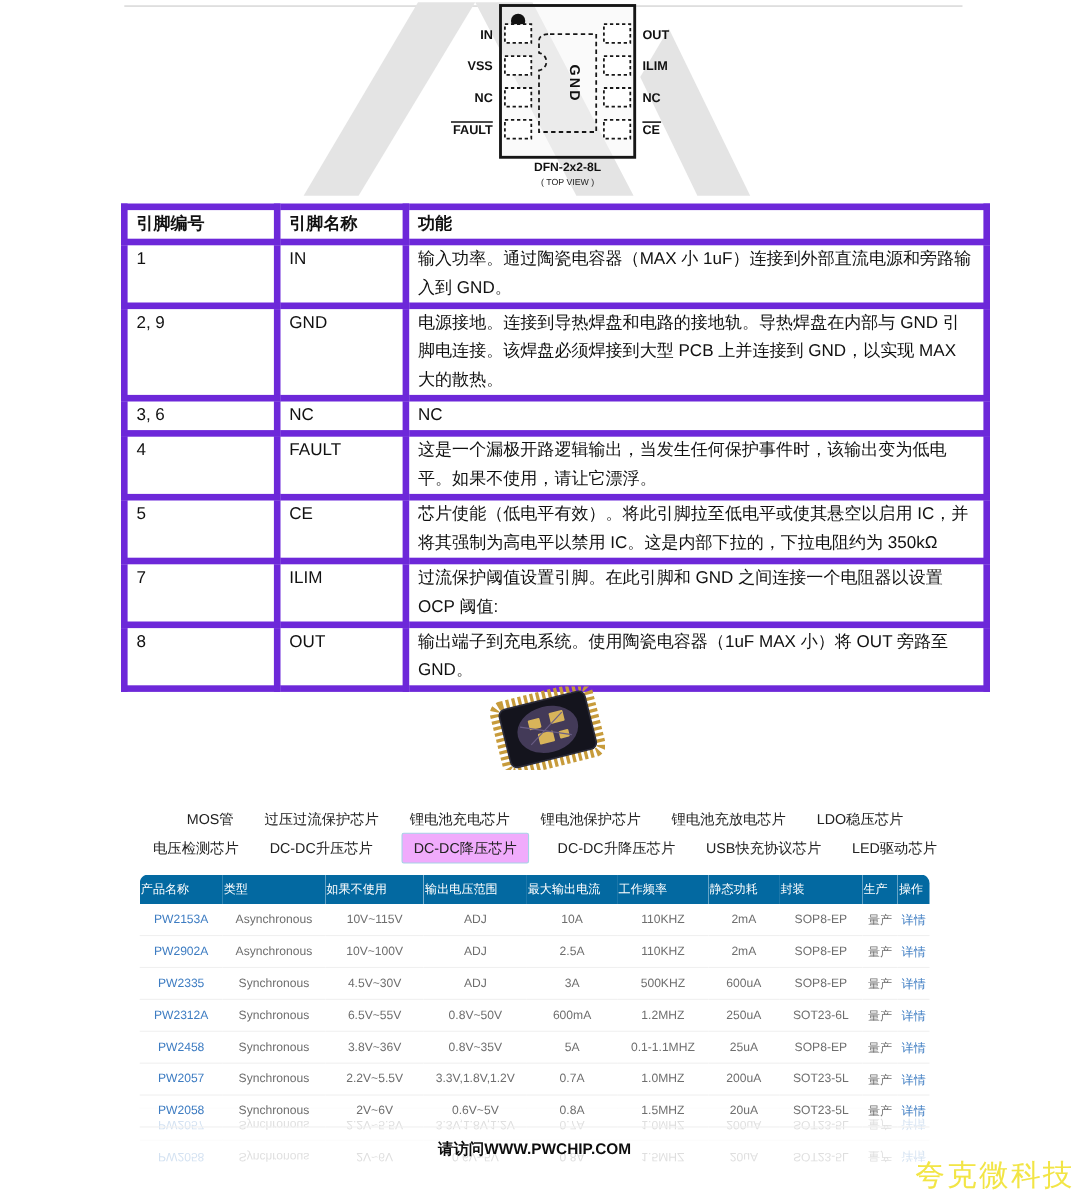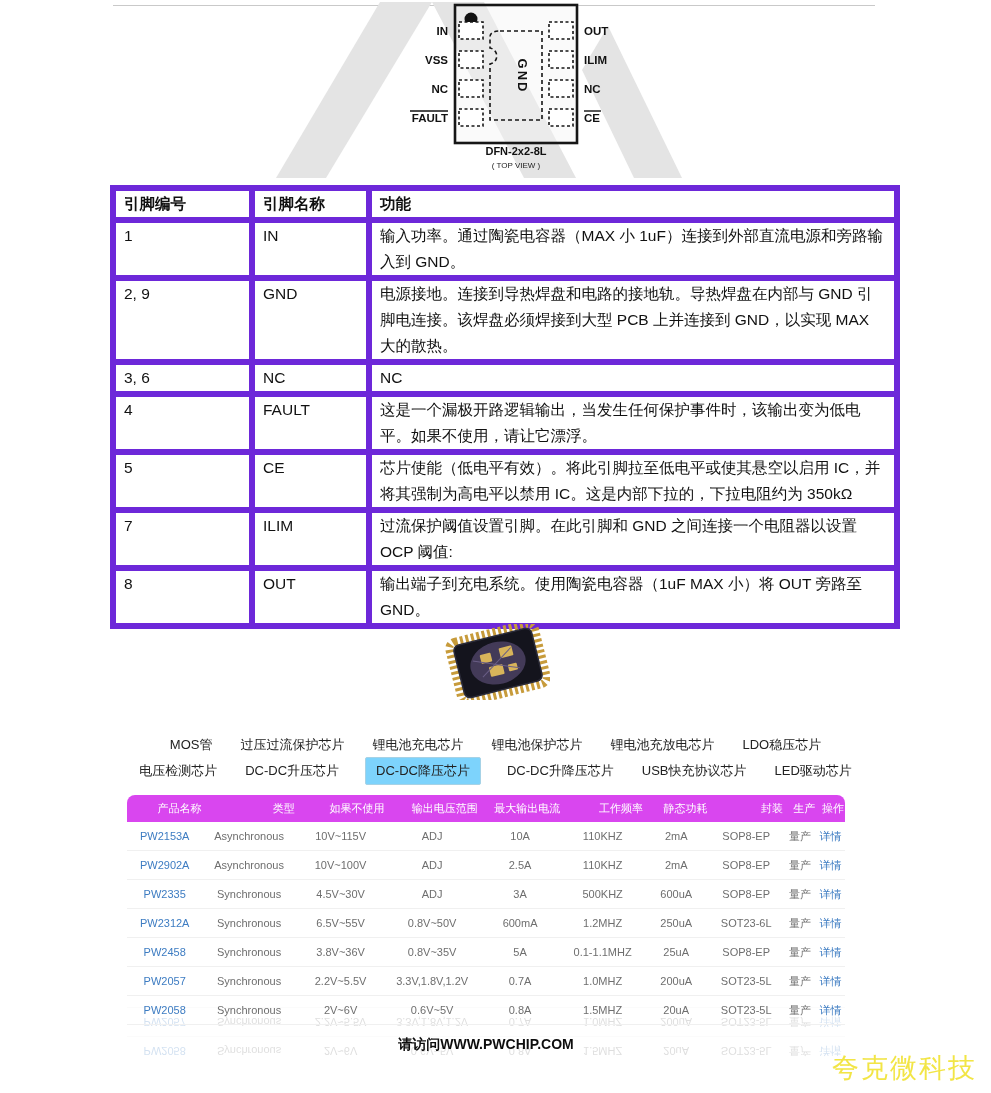--- a/index.html
+++ b/index.html
@@ -23,26 +23,26 @@
                   justify-content:center;align-items:center;gap:34px;}
   .pc-title{text-align:center;}
   .pc-cn{font-size:25px;font-weight:700;letter-spacing:2px;}
   .pc-en{font-size:21px;font-weight:700;margin-top:2px;}
 
   
   .cat-row{position:absolute;left:0;width:100%;text-align:center;font-size:13px;color:#222;}
   #cat-row1{top:732px;}
   #cat-row2{top:757px;}
   .cat-item{display:inline-block;margin:0 12px;padding:4px 2px;cursor:pointer;white-space:nowrap;}
-  .cat-item.active{border:1px solid #a6d2e6;background:#7dd3fc;padding:4px 10px;border-radius:2px;}
+  .cat-item.active{border:1px solid #a6d2e6;background:#f0abfc;padding:4px 10px;border-radius:2px;}
 
   
   .pt{border-collapse:collapse;table-layout:fixed;width:718px;font-size:11px;}
   #product-table{position:absolute;left:127px;top:795px;z-index:2;}
-  .pt th{background:#d946ef;color:#fff;font-weight:400;height:25px;text-align:right;
+  .pt th{background:#0369a1;color:#fff;font-weight:400;height:25px;text-align:left;
          overflow:hidden;white-space:nowrap;margin-left:20px;}
   .pt th:first-child{border-top-left-radius:8px;}
   .pt th:last-child{border-top-right-radius:8px;}
   .pt td{height:26px;text-align:center;color:#6e6e6e;border-bottom:1px solid #f0f0f0;
          overflow:hidden;white-space:nowrap;}
   .pt td.c-name,.pt td.c-action{color:#3d7cc2;cursor:pointer;}
 
   
   #ghost{position:absolute;left:127px;top:1007px;z-index:0;transform:scaleY(-1);
          opacity:0.22;filter:blur(0.6px);}

